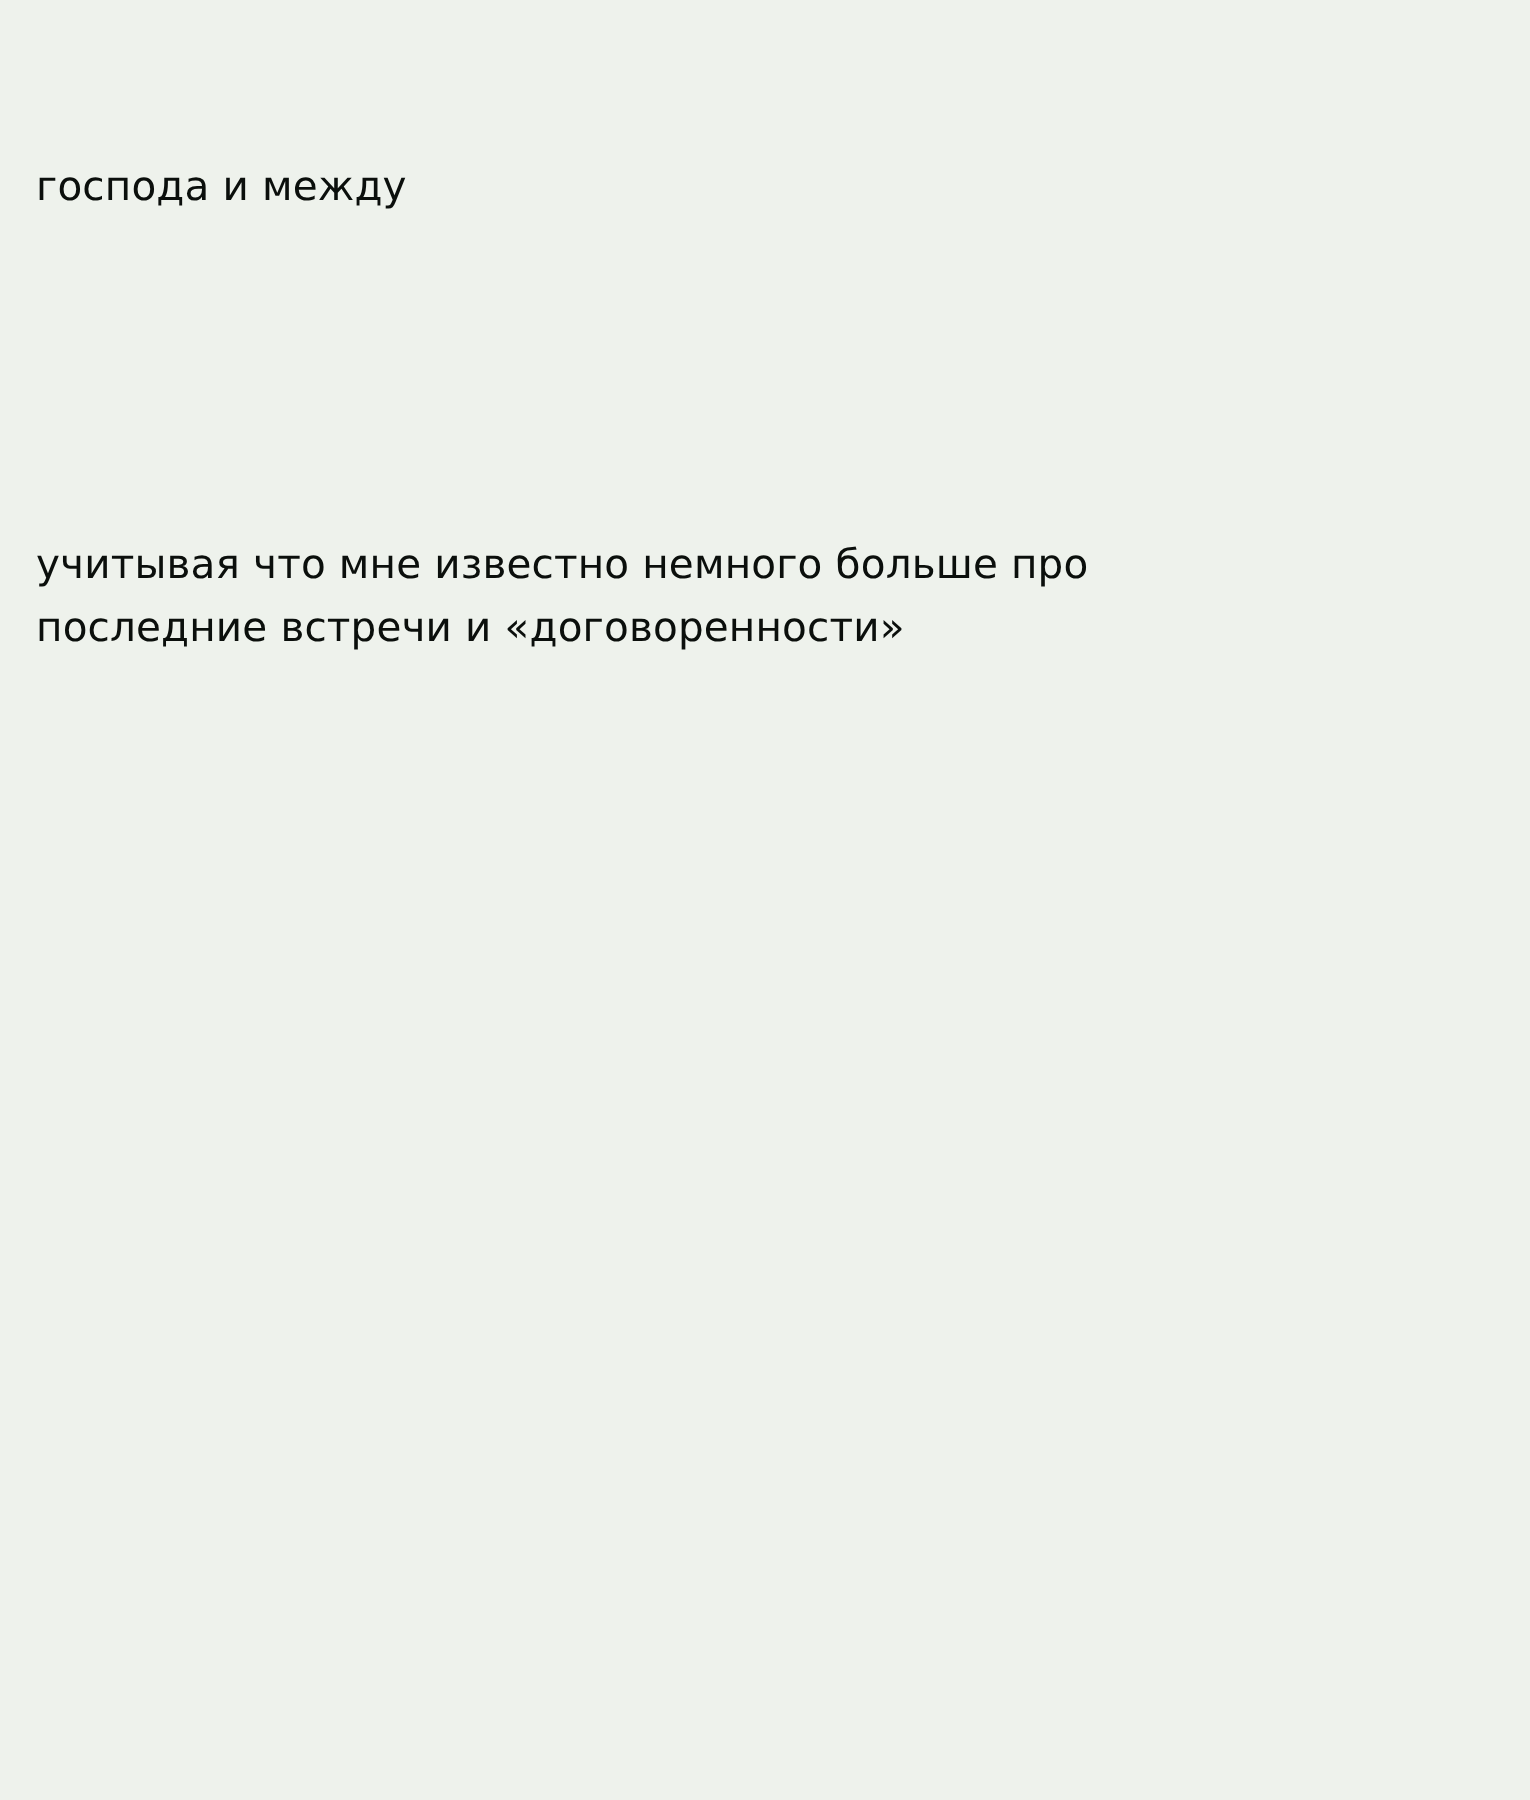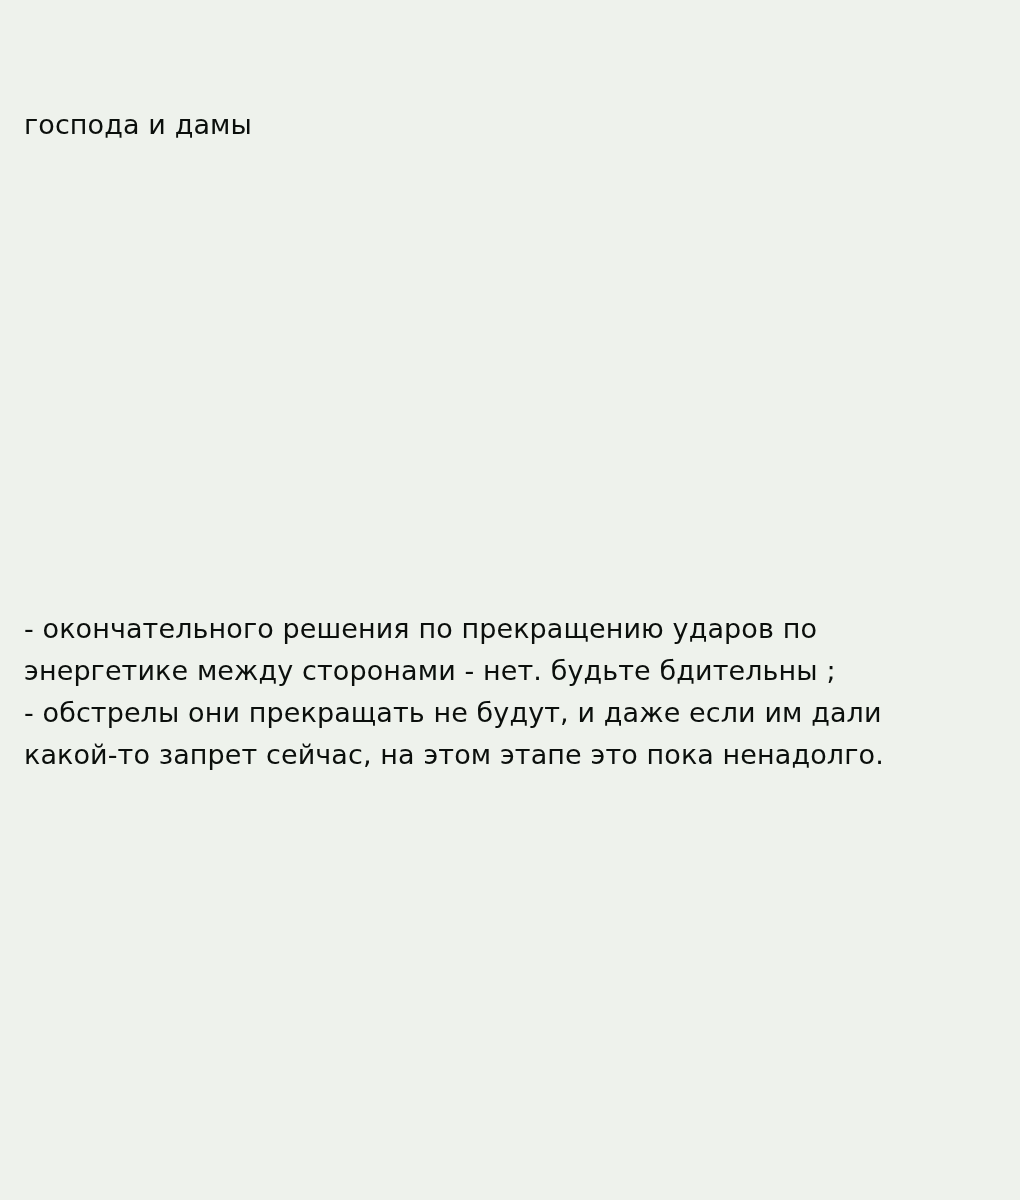--- a/index.html
+++ b/index.html
@@ -35,28 +35,26 @@
   }
   .spacer {
     height: 42px;
   }
 </style>
 </head>
 <body>
 
 <div class="message-bubble">
   <div class="message-text">
-    <p class="para">господа и дамы</p>
+    <p class="para">господа и между</p>
+    <div class="spacer"></div>
+    <p class="para">учитывая что мне известно немного больше про
+последние встречи и «договоренности»</p>
     <div class="spacer"></div>
     <div class="spacer"></div>
-    <div class="spacer"></div>
-    <p class="para">- окончательного решения по прекращению ударов по
-энергетике между сторонами - нет. будьте бдительны ;
-- обстрелы они прекращать не будут, и даже если им дали
-какой-то запрет сейчас, на этом этапе это пока ненадолго.</p>
     <div class="spacer"></div>
     
     
     
     
     
     
     
     
     

